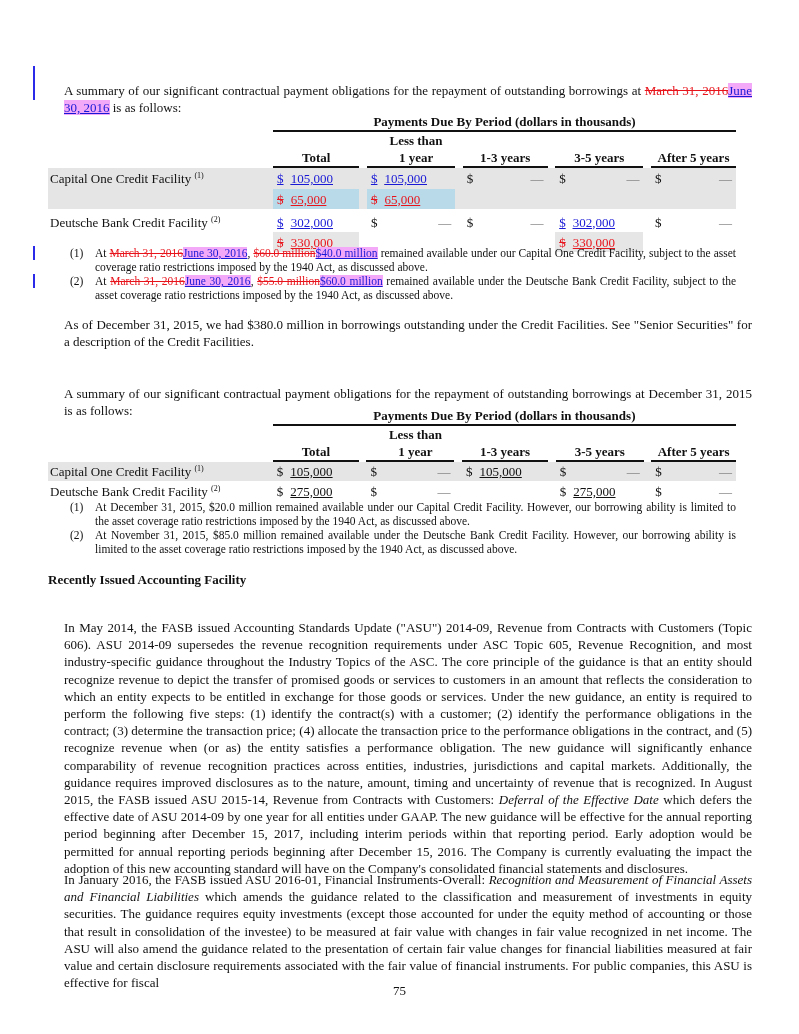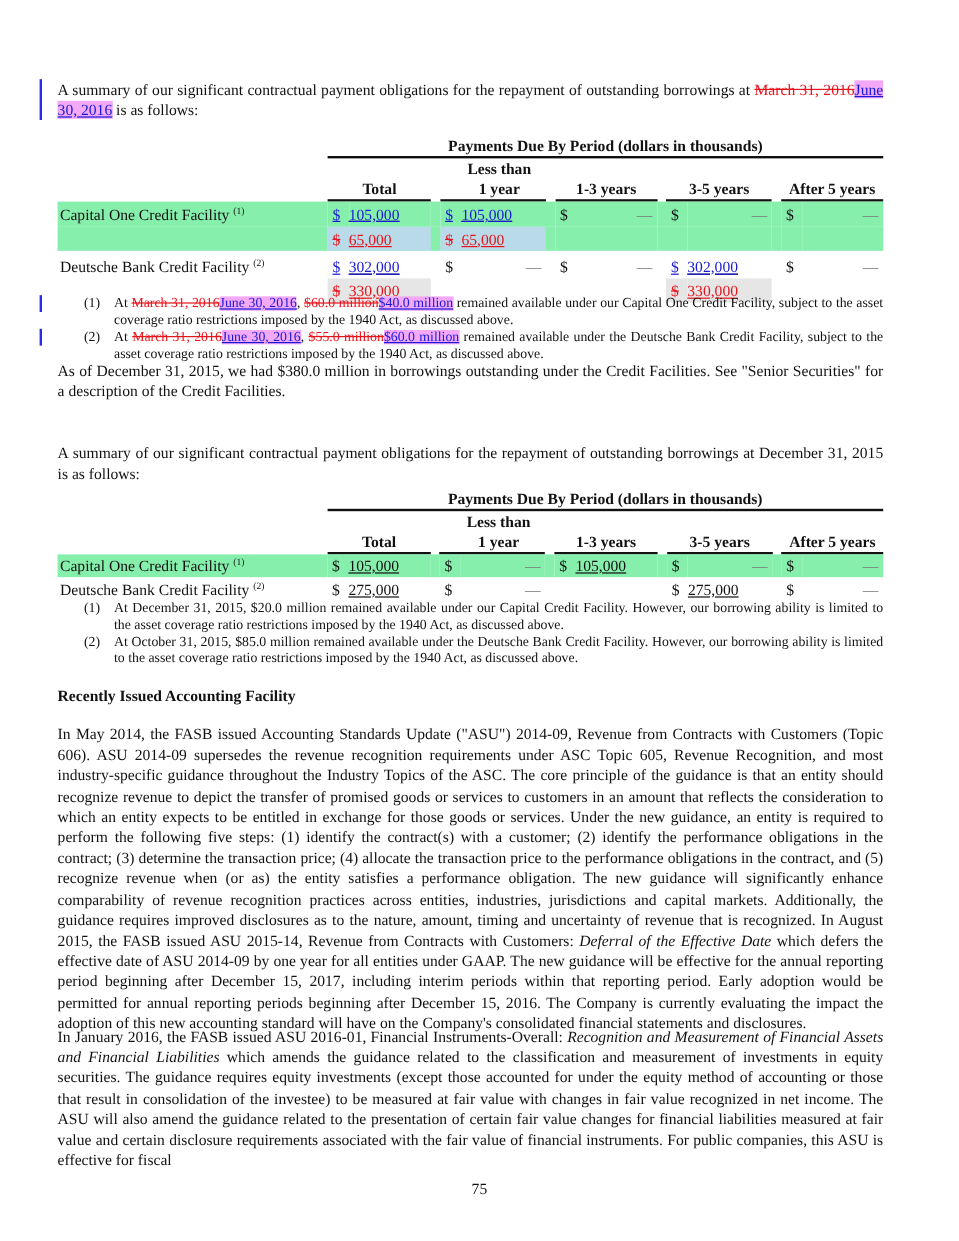--- a/index.html
+++ b/index.html
@@ -1,29 +1,29 @@
 <!DOCTYPE html>
 <html><head>
 <meta charset="utf-8">
 <style>
   html, body { margin: 0; padding: 0; background: #ffffff; }
   body { width: 799px; height: 1034px; position: relative; overflow: hidden;
          font-family: "Liberation Serif", "DejaVu Serif", serif; color: #111; font-size: 13px; }
   .page { position: absolute; left: 48px; top: 0; width: 688px; }
-  p { margin: 0; line-height: 17px; text-align: justify; }
+  p { margin: 16px; line-height: 17px; text-align: justify; }
   .chgbar { position: absolute; left: 33px; width: 2px; background: #2a2ae8; }
   .del { color: #e8141c; text-decoration: line-through; }
   .ins { color: #1a1ad6; text-decoration: underline; background: #f3a8f8; }
   .ins-plain { color: #1a1ad6; text-decoration: underline; }
   table.pt { border-collapse: separate; border-spacing: 0; width: 688px; font-size: 13px; }
   table.pt td, table.pt th { padding: 0; line-height: 17px; }
   .period-head { font-weight: bold; text-align: center; border-bottom: 2px solid #111; padding-bottom: 1px; margin-top: 19px; }
   .colhead { font-weight: bold; text-align: center; vertical-align: bottom; border-bottom: 2px solid #111; }
   .gap { width: 8px; }
-  .hl { background: #86efac; }
+  .hl { background: #e5e5e5; }
   .hl2 { background: #b9dbe9; }
   .gr { background: #e6e6e6; }
   .lab { padding-left: 2px !important; white-space: nowrap; }
   .dol { width: 14px; padding-left: 4px !important; }
   .num { text-align: left; padding-right: 4px !important; text-decoration: underline; }
   .dash { text-align: right; padding-right: 4px !important; color: #777; }
   sup { font-size: 8px; vertical-align: 5px; line-height: 0; }
   .fn { display: flex; font-size: 11.5px; line-height: 14px; margin-left: 22px; text-align: justify; }
   .fn .fnum { width: 25px; flex: none; }
   .fn .ftxt { flex: 1; }
@@ -243,21 +243,21 @@
   </tbody>
     </table>
 
   <div style="position:absolute;top:500px;width:688px;">
     <div class="fn">
       <span class="fnum">(1)</span>
       <span class="ftxt">At December 31, 2015, $20.0 million remained available under our Capital Credit Facility. However, our borrowing ability is limited to the asset coverage ratio restrictions imposed by the 1940 Act, as discussed above.</span>
     </div>
     <div class="fn">
       <span class="fnum">(2)</span>
-      <span class="ftxt">At October 31, 2015, $85.0 million remained available under the Deutsche Bank Credit Facility. However, our borrowing ability is limited to the asset coverage ratio restrictions imposed by the 1940 Act, as discussed above.</span>
+      <span class="ftxt">At November 31, 2015, $85.0 million remained available under the Deutsche Bank Credit Facility. However, our borrowing ability is limited to the asset coverage ratio restrictions imposed by the 1940 Act, as discussed above.</span>
     </div>
   </div>
 
   <h3 style="position:absolute;top:572px;">Recently Issued Accounting Facility</h3>
 
   <p style="position:absolute;top:603px;width:688px;line-height:17.2px;">
     <span>In May 2014, the FASB issued Accounting Standards Update ("ASU") 2014-09, Revenue from Contracts with Customers (Topic 606). ASU 2014-09 supersedes the revenue recognition requirements under ASC Topic 605, Revenue Recognition, and most industry-specific guidance throughout the Industry Topics of the ASC. The core principle of the guidance is that an entity should recognize revenue to depict the transfer of promised goods or services to customers in an amount that reflects the consideration to which an entity expects to be entitled in exchange for those goods or services. Under the new guidance, an entity is required to perform the following five steps: (1) identify the contract(s) with a customer; (2) identify the performance obligations in the contract; (3) determine the transaction price; (4) allocate the transaction price to the performance obligations in the contract, and (5) recognize revenue when (or as) the entity satisfies a performance obligation. The new guidance will significantly enhance comparability of revenue recognition practices across entities, industries, jurisdictions and capital markets. Additionally, the guidance requires improved disclosures as to the nature, amount, timing and uncertainty of revenue that is recognized. In August 2015, the FASB issued ASU 2015-14, Revenue from Contracts with Customers: </span><i>Deferral of the Effective Date</i><span> which defers the effective date of ASU 2014-09 by one year for all entities under GAAP. The new guidance will be effective for the annual reporting period beginning after December 15, 2017, including interim periods within that reporting period. Early adoption would be permitted for annual reporting periods beginning after December 15, 2016. The Company is currently evaluating the impact the adoption of this new accounting standard will have on the Company's consolidated financial statements and disclosures.</span>
   </p>
 
   <p style="position:absolute;top:855px;width:688px;line-height:17.2px;">

